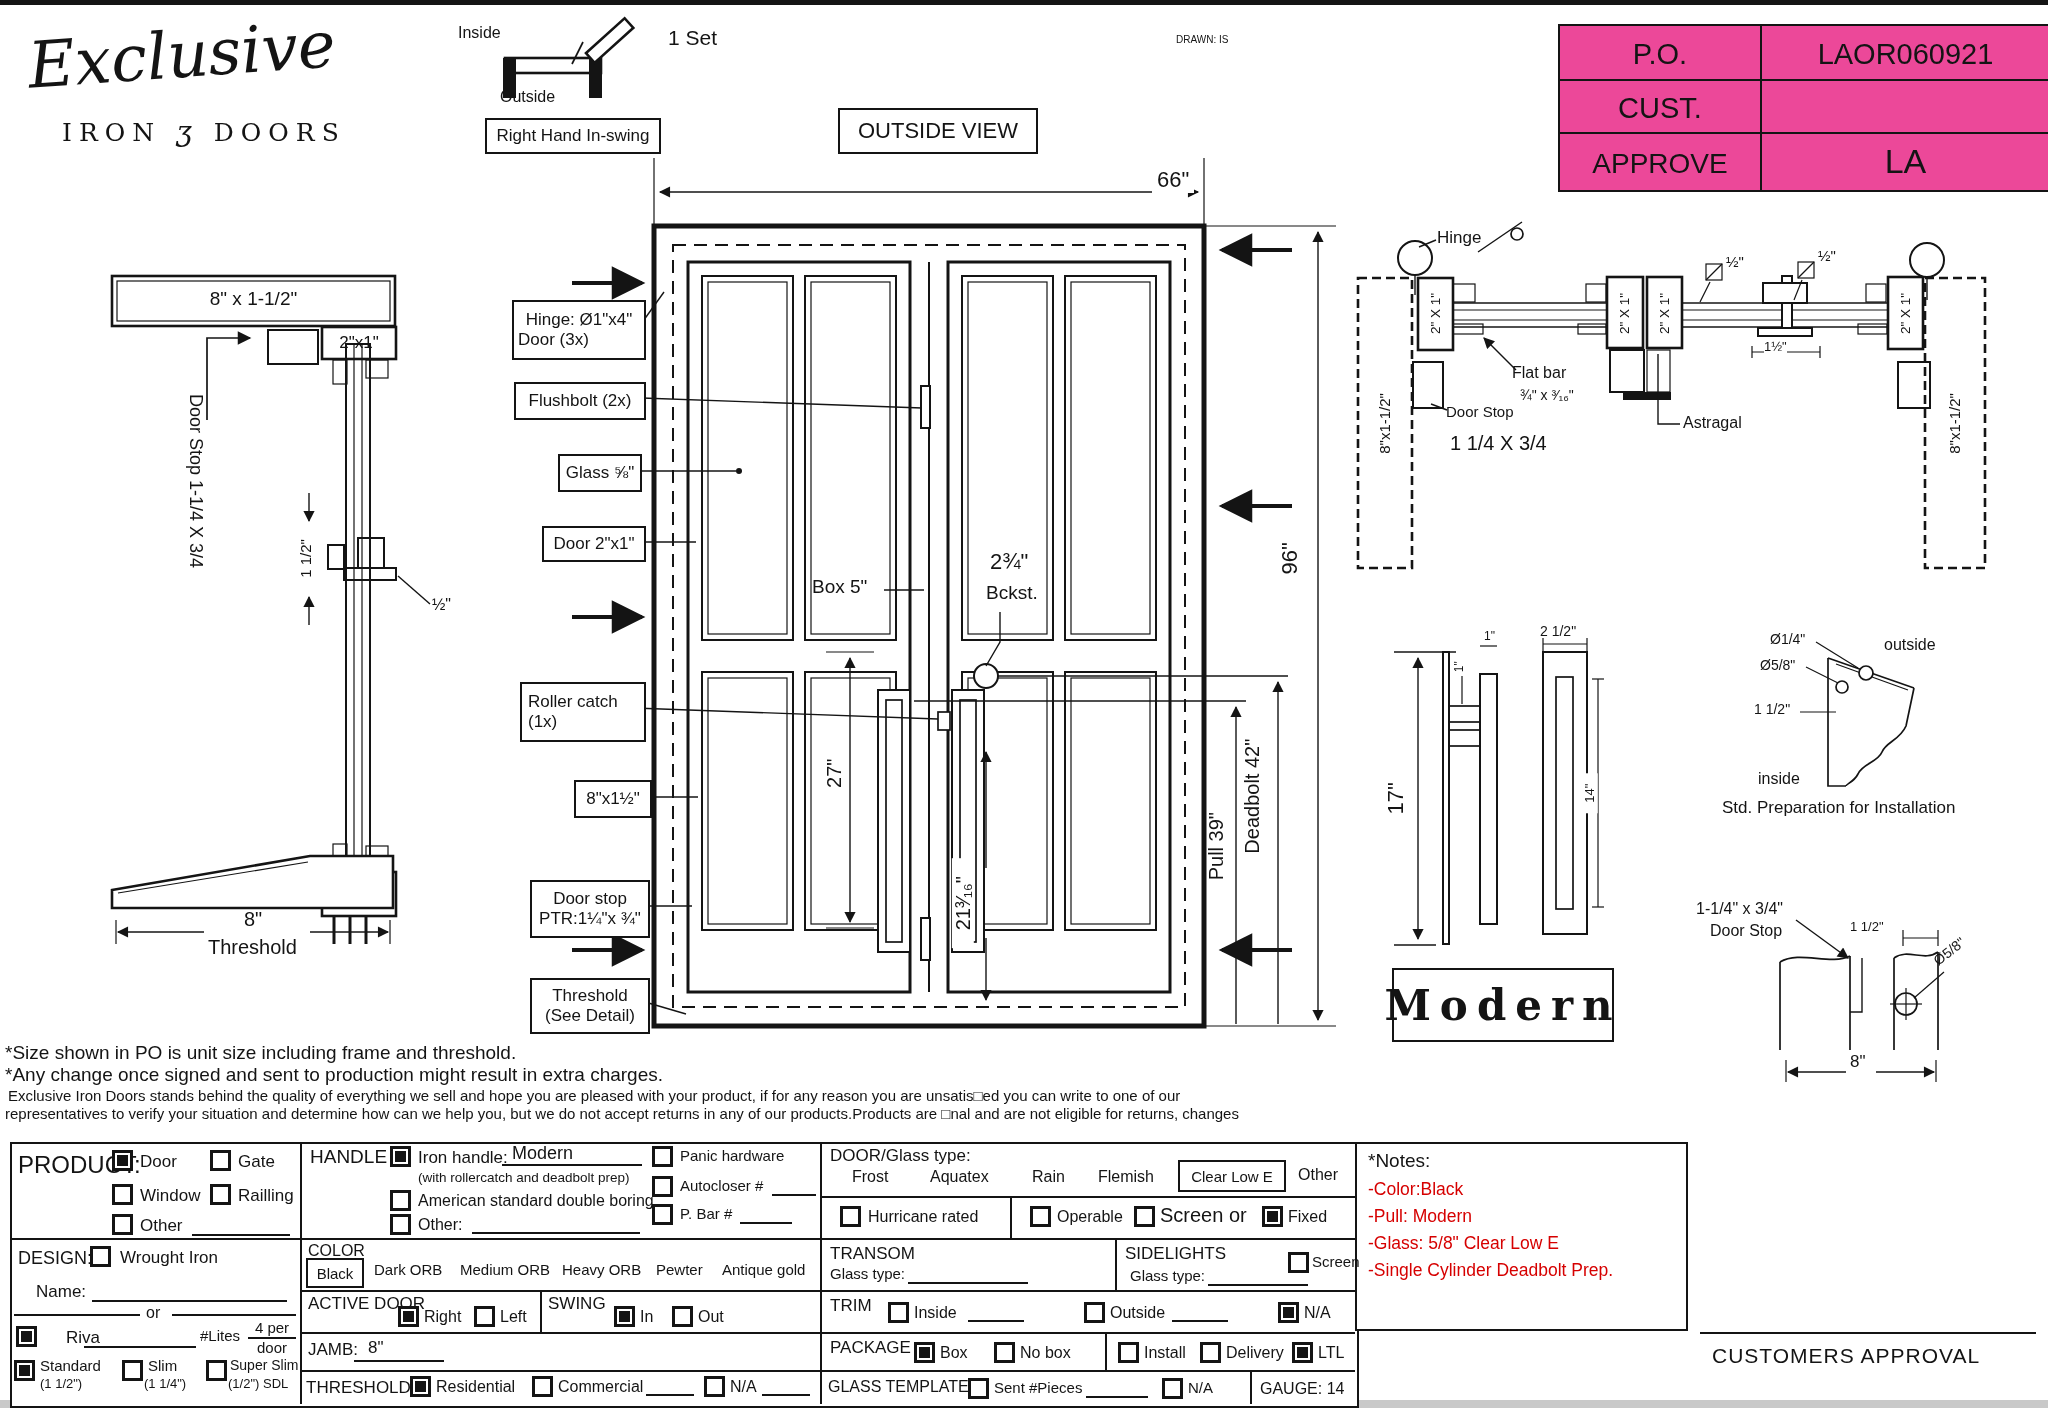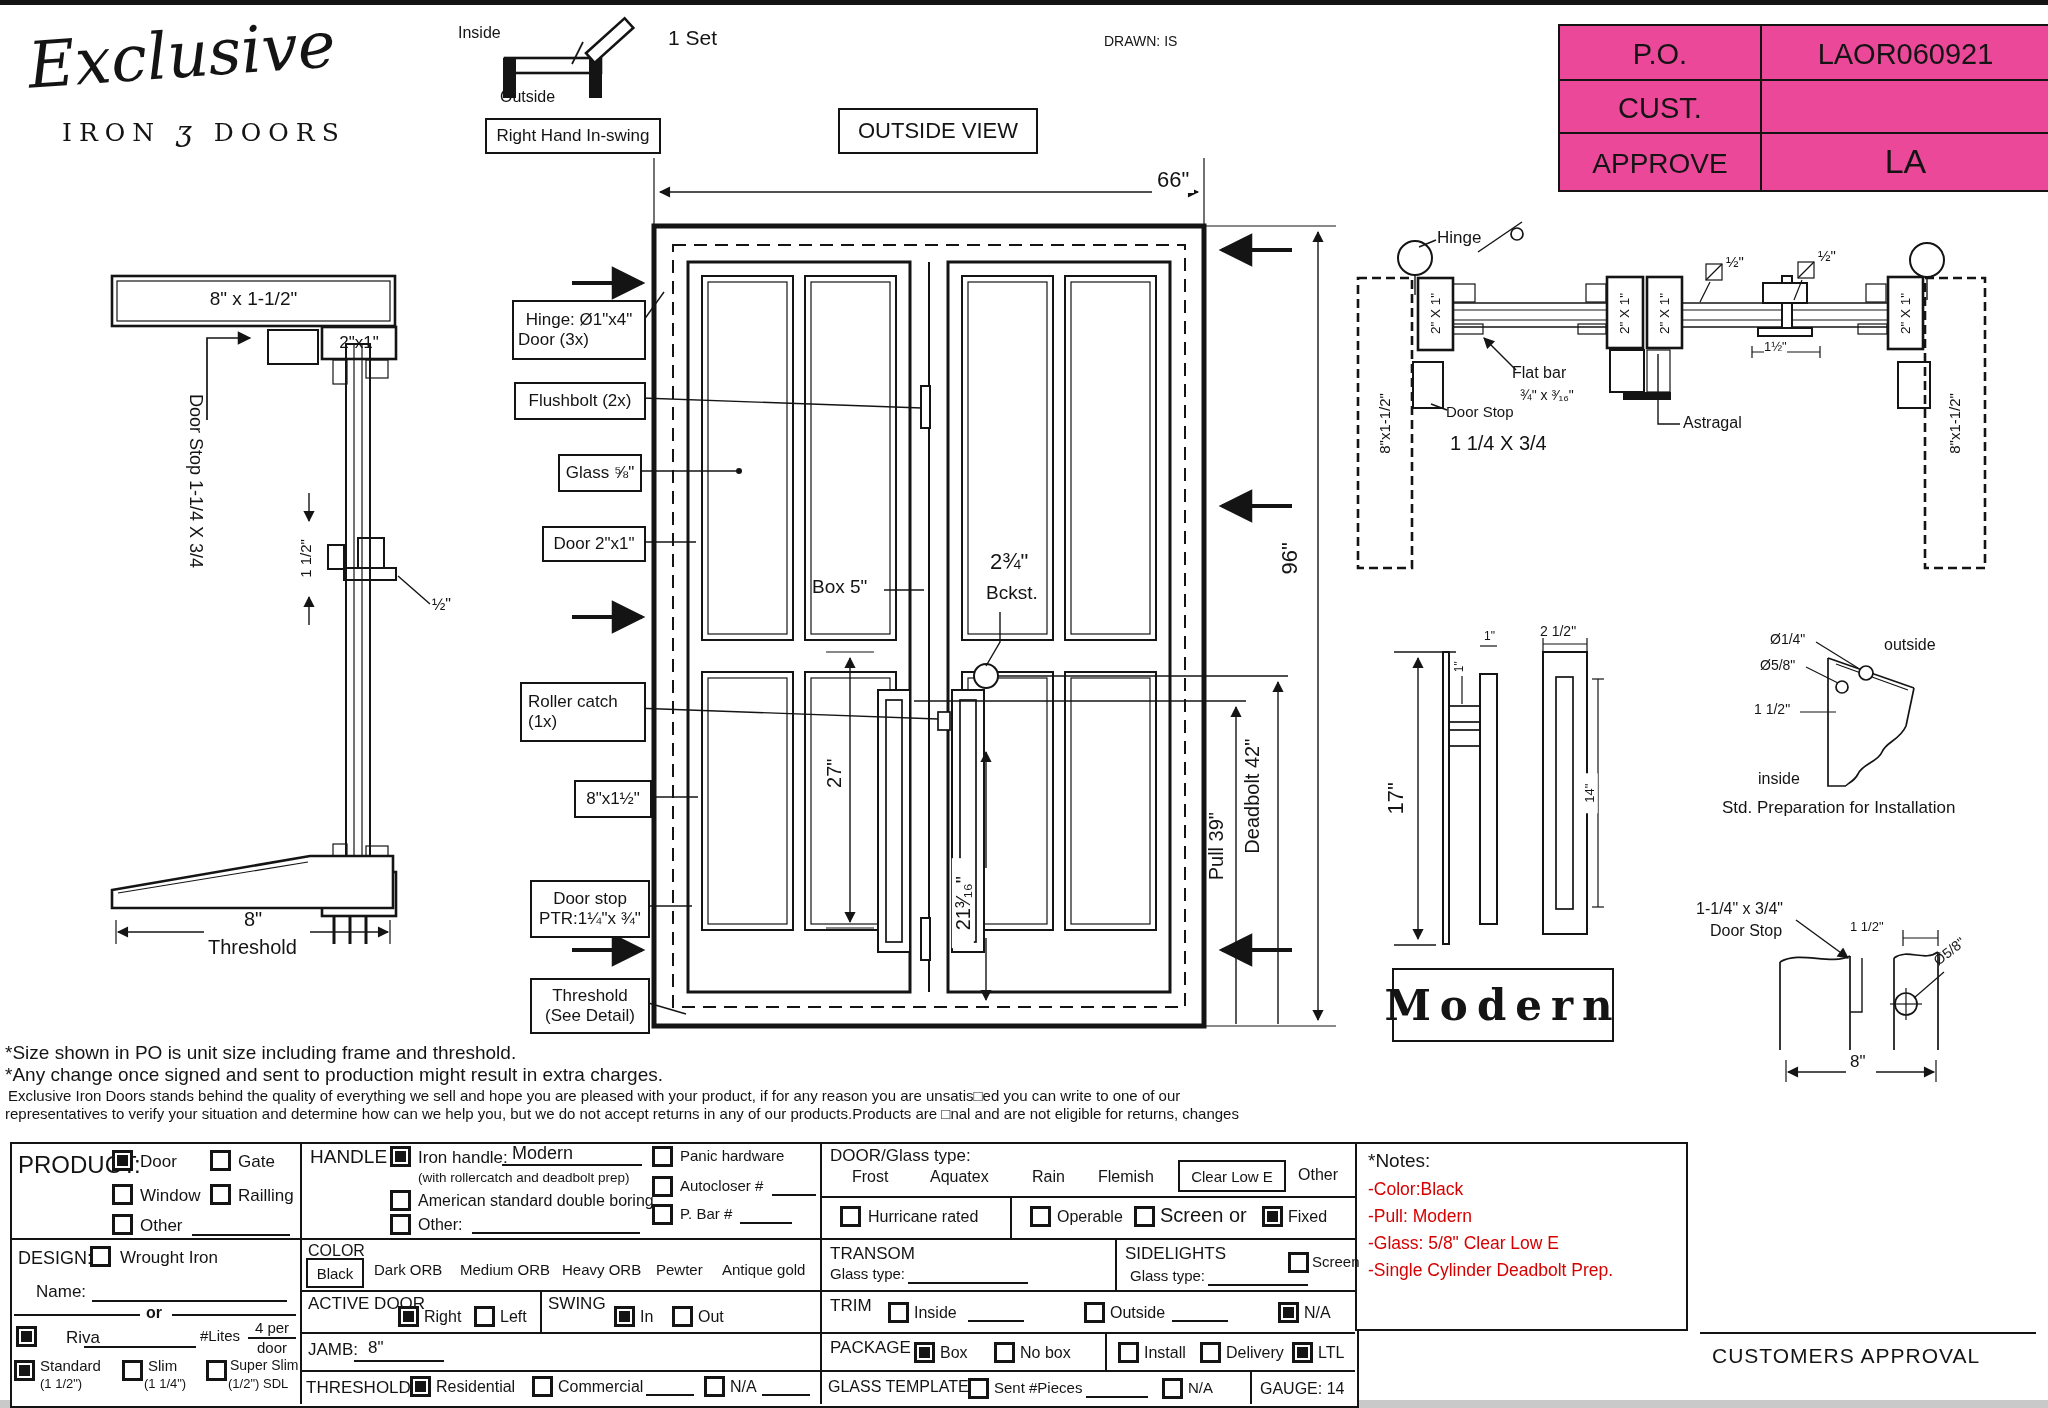--- a/index.html
+++ b/index.html
@@ -268,21 +268,21 @@
   </div>
   <div class="t" style="left:458px;top:24px;font-size:16px;">Inside</div>
   <div class="t" style="left:500px;top:88px;font-size:16px;">Outside</div>
   <div class="bx" style="left:449px;top:118px;width:172px;height:32px;font-size:17px;margin-left:36px;">
       <span>Right Hand In-swing</span>
     </div>
   <div class="t" style="left:668px;top:26px;font-size:21px;">1 Set</div>
   <div class="bx" style="left:838px;top:108px;width:196px;height:42px;font-size:22px;border-width:2.5px;">
       <span>OUTSIDE VIEW</span>
     </div>
-  <div class="t" style="left:1104px;top:34px;font-size:14px;">DRAWN: IS</div>
+  <div class="t" style="left:1176px;top:34px;font-size:10px;">DRAWN: IS</div>
 
   <div style="position:absolute;left:1558px;top:24px;width:491px;height:164px;border:2.5px solid #141414;background:#ec4899;">
     <div class="hl" style="left:0;top:53px;width:491px;"></div>
     <div class="hl" style="left:0;top:106px;width:491px;"></div>
     <div class="vl" style="left:200px;top:0;height:164px;"></div>
     <div class="t ctr" style="left:0;top:12px;width:200px;font-size:29px;">P.O.</div>
     <div class="t ctr" style="left:200px;top:12px;width:291px;font-size:29px;">LAOR060921</div>
     <div class="t ctr" style="left:0;top:66px;width:200px;font-size:29px;">CUST.</div>
     <div class="t ctr" style="left:200px;top:66px;width:291px;font-size:29px;"></div>
     <div class="t ctr" style="left:0;top:122px;width:200px;font-size:28px;">APPROVE</div>
@@ -406,21 +406,21 @@
   <div class="cb" style="left:112px;top:1214px;"></div>
   <div class="t" style="left:140px;top:1216px;">Other</div>
   <div class="ul" style="left:192px;top:1214px;width:98px;height:20px;"></div>
 
   <div class="t" style="left:18px;top:1248px;font-size:18px;">DESIGN:</div>
   <div class="cb" style="left:90px;top:1246px;"></div>
   <div class="t" style="left:120px;top:1248px;">Wrought Iron</div>
   <div class="t" style="left:36px;top:1282px;">Name:</div>
   <div class="ul" style="left:92px;top:1280px;width:195px;height:20px;"></div>
   <div class="ul" style="left:14px;top:1300px;width:126px;height:14px;"></div>
-  <div class="t" style="left:146px;top:1304px;font-size:16px;font-weight:bold;">or</div>
+  <div class="t" style="left:146px;top:1304px;font-size:16px;">or</div>
   <div class="ul" style="left:172px;top:1300px;width:124px;height:14px;"></div>
   <div class="cb on" style="left:16px;top:1326px;"></div>
   <div class="t" style="left:46px;top:1328px;margin-left:20px;">Riva</div>
   <div class="ul" style="left:84px;top:1326px;width:112px;height:20px;"></div>
   <div class="t" style="left:200px;top:1328px;font-size:15px;">#Lites</div>
   <div class="t ctr" style="left:248px;top:1320px;width:48px;font-size:15px;border-bottom:2px solid #141414;">4 per</div>
   <div class="t ctr" style="left:248px;top:1340px;width:48px;font-size:15px;">door</div>
   <div class="cb on" style="left:14px;top:1360px;"></div>
   <div class="t" style="left:40px;top:1358px;font-size:15px;">Standard</div>
   <div class="t" style="left:40px;top:1377px;font-size:13px;">(1 1/2")</div>

